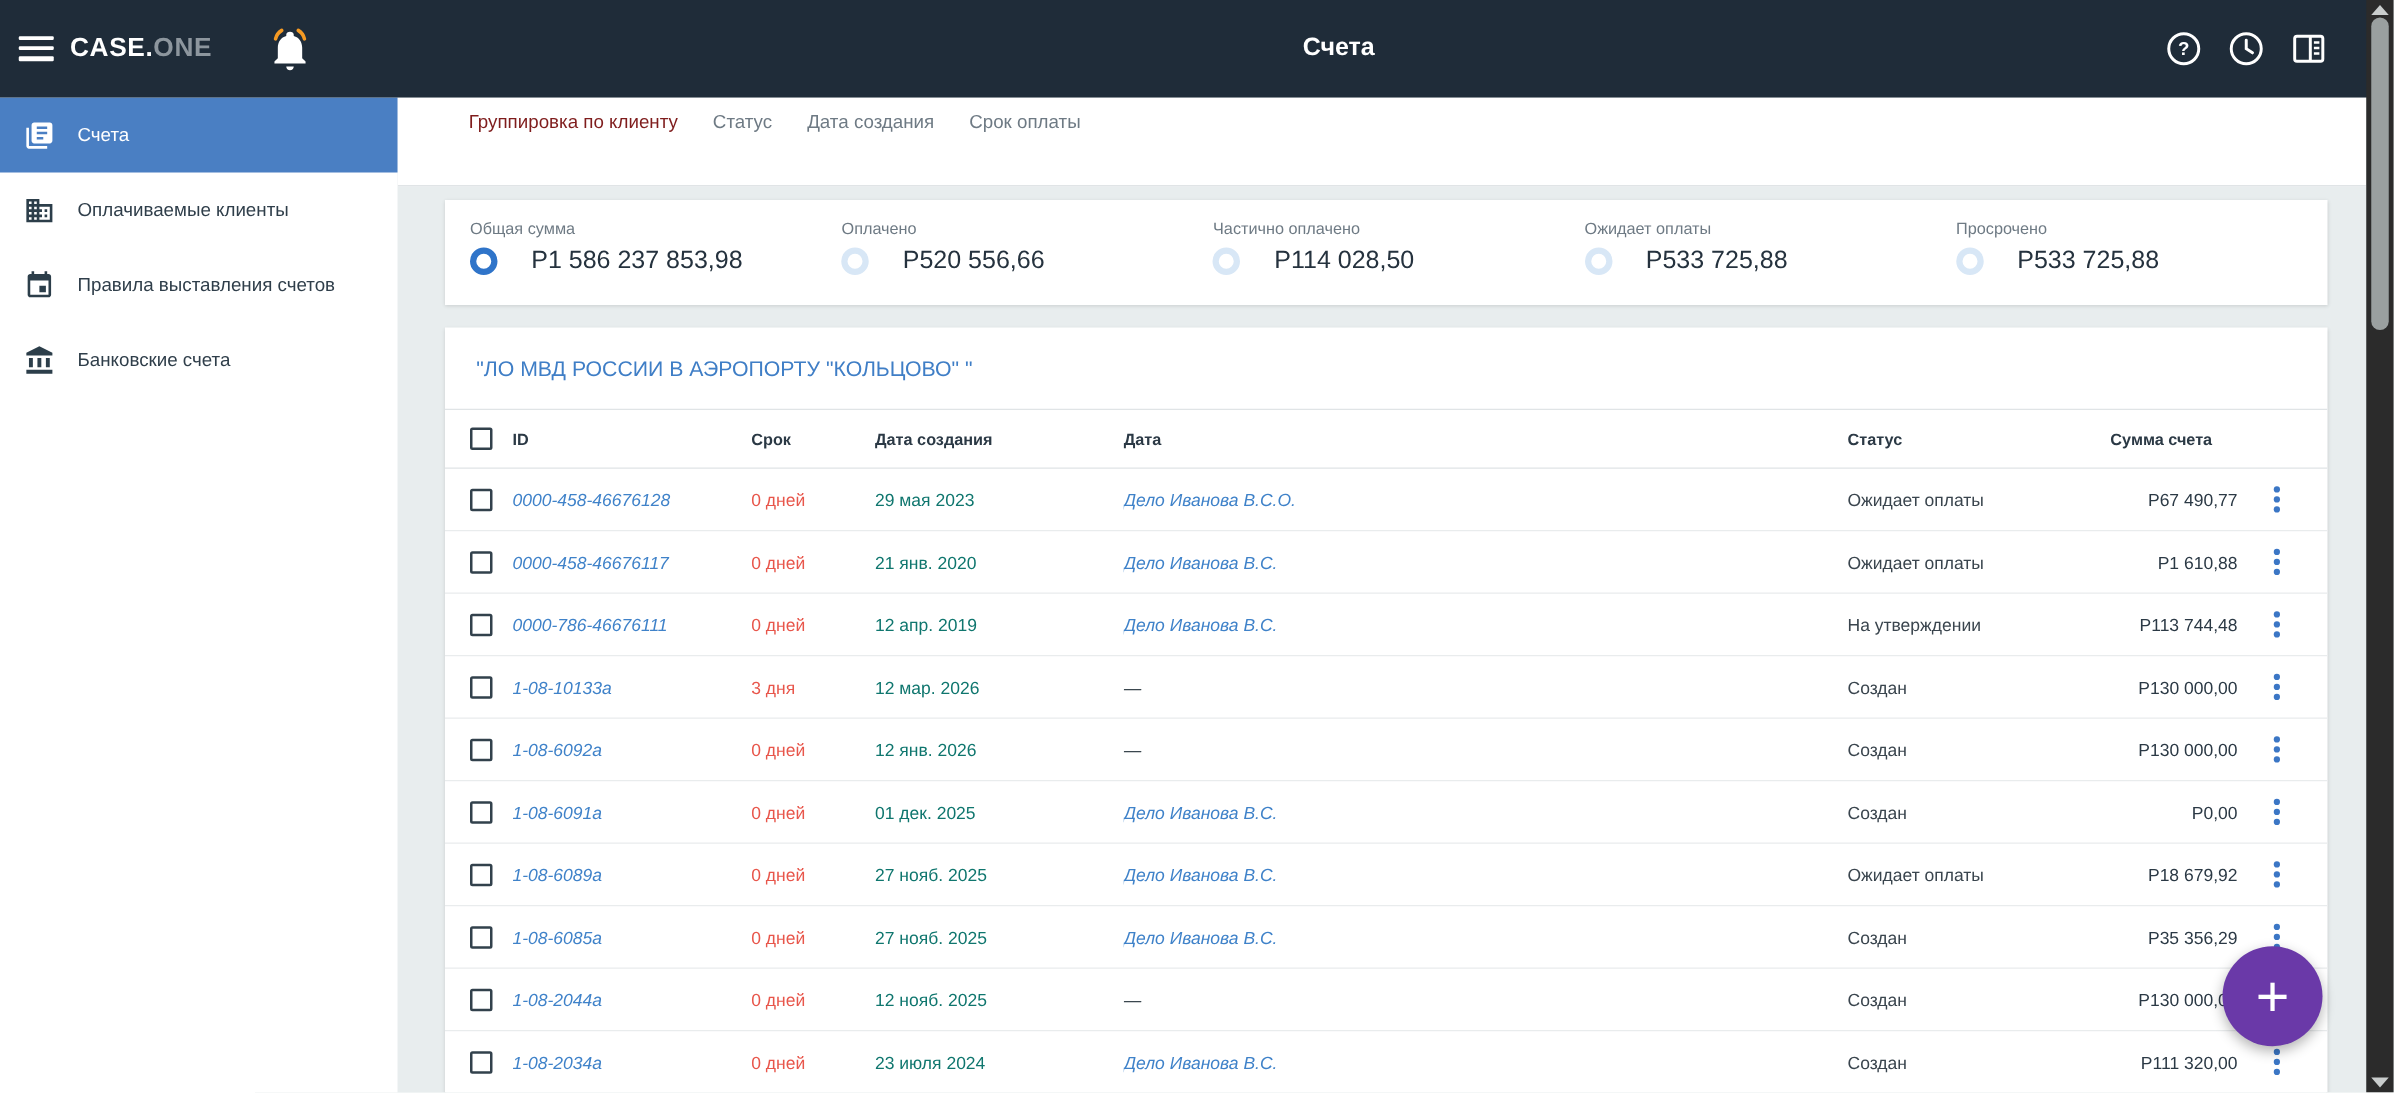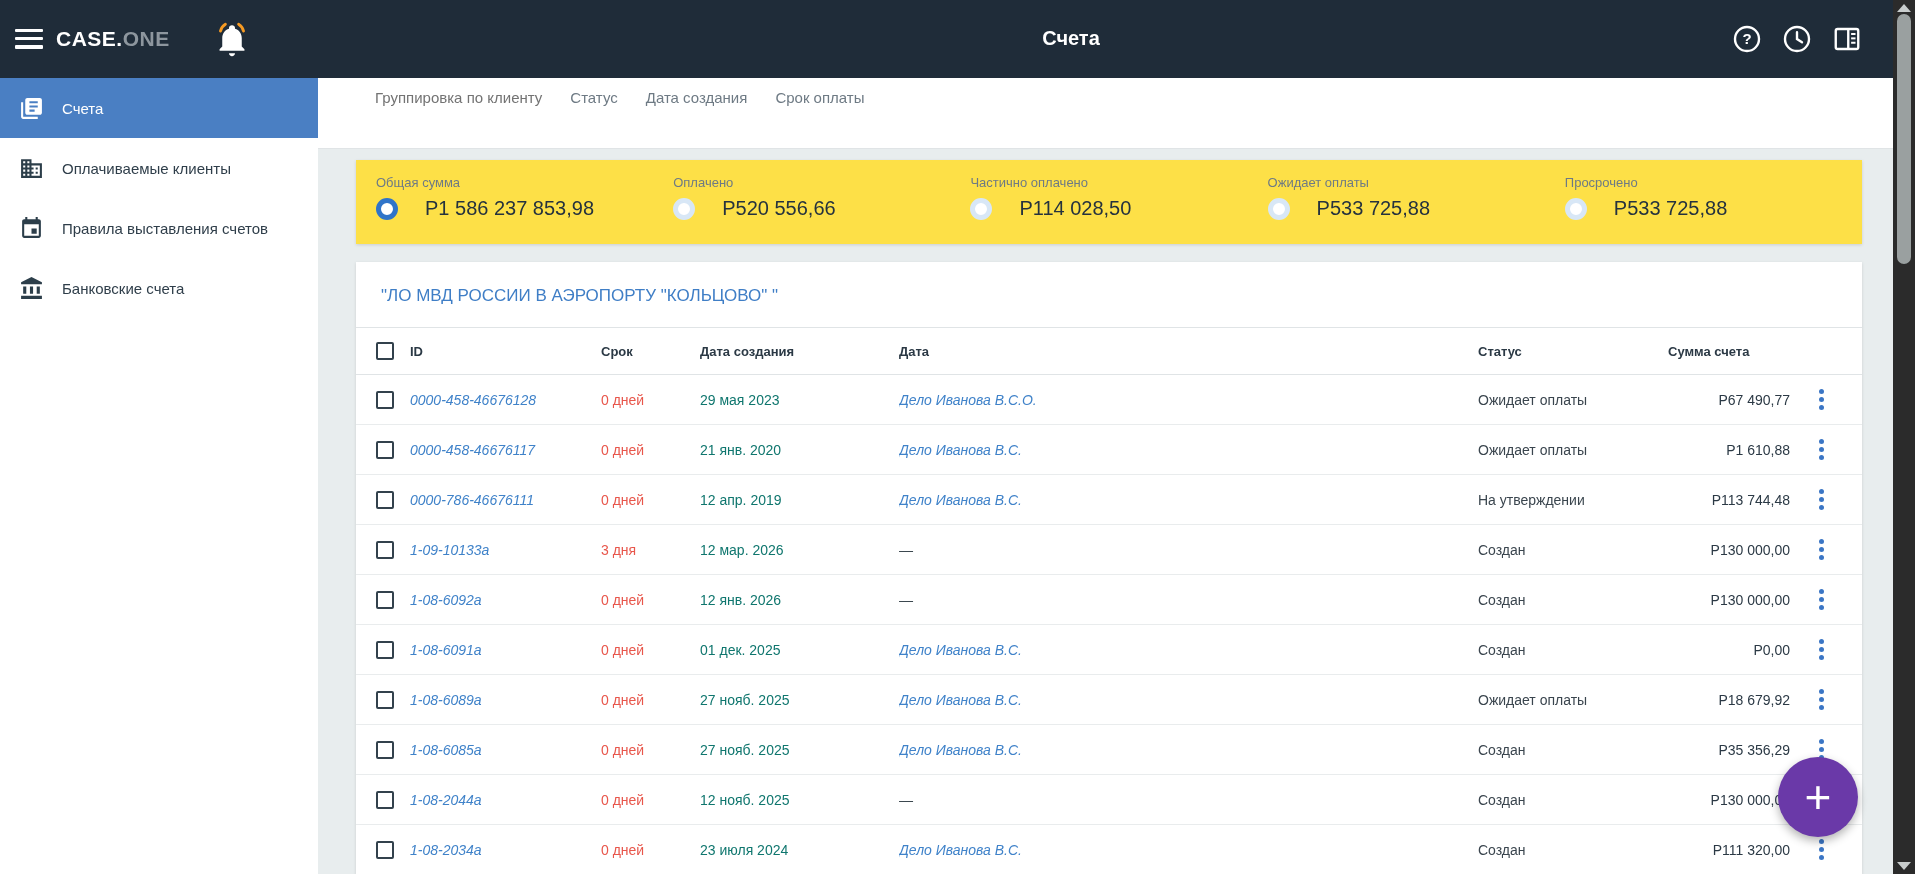--- a/index.html
+++ b/index.html
@@ -22,25 +22,25 @@
   .side-item { height:60px; display:flex; align-items:center; padding-left:18px; gap:18px; cursor:pointer; color:#2f3e4a; font-size:15px; }
   .side-item .sicon { width:26px; height:26px; flex:0 0 26px; display:flex; align-items:center; justify-content:center; }
   .side-item .sicon svg { fill:#2c3e4a; }
   .side-item.active { background:#4a7fc3; color:#fff; }
   .side-item.active .sicon svg { fill:#fff; }
 
   
   .main { position:absolute; left:318px; top:78px; right:22px; bottom:0; background:#e8edee; overflow:hidden; }
   .tabsbar { height:71px; background:#fff; border-bottom:1px solid #e0e4e6; display:flex; gap:28px; padding:11px 0 0 57px; }
   .tab { font-size:15px; color:#6e7a84; cursor:pointer; text-decoration:none; height:22px; }
-  .tab.active { color:#737373;text-align:center; }
+  .tab.active { color:#7f1d1d;text-align:center; }
 
   .content { padding:11px 31px 0 38px; }
 
-  .summary-card { background:#fde047; height:84px; box-shadow:0 1px 3px rgba(0,0,0,.13); display:flex; padding:15px 0 0 20px; }
+  .summary-card { background:#ffffff; height:84px; box-shadow:0 1px 3px rgba(0,0,0,.13); display:flex; padding:15px 0 0 20px; }
   .sum-item { flex:1 1 0; }
   .sum-label { font-size:13px; color:#6e7a84; }
   .sum-row { display:flex; align-items:center; margin-top:7px; gap:27px; }
   .radio { width:22px; height:22px; border-radius:50%; border:5px solid #d8e7f6; background:#fff; cursor:pointer; flex:0 0 22px; }
   .sum-item.selected .radio { border-color:#2f74c9; }
   .sum-value { font-size:20px; color:#25323e; white-space:nowrap; }
 
   .table-card { background:#fff; margin-top:18px; height:613px; box-shadow:0 1px 3px rgba(0,0,0,.13); overflow:hidden; }
   .group-title { height:66px; padding:24px 0 0 25px; font-size:17px; color:#3f7ec6; border-bottom:1px solid #e0e4e6; }
   .grid { display:grid; grid-template-columns:34px 191px 99px 199px 579px 190px 132px 42px; align-items:center; padding:0 20px; }
@@ -48,21 +48,21 @@
   .thead .th { font-size:13px; font-weight:bold; color:#2b3945; }
   .trow { height:50px; border-bottom:1px solid #e9eced; }
   .cell { font-size:14px; white-space:nowrap; overflow:hidden; }
   .cb { width:18px; height:18px; border:2px solid #32414c; border-radius:2px; background:#fff; cursor:pointer; }
   .id-link, .case-link { color:#3f82c9; text-decoration:none; cursor:pointer;font-style:italic; }
   .case-link.empty { color:#3b474f; cursor:default; }
   .term { color:#e8564b; }
   .date { color:#0f766e; }
   .status { color:#3a454e; }
   .amount { color:#2b3945; text-align:right; padding-right:10px; }
-  .th.amount-h { text-align:left; padding-right:10px; }
+  .th.amount-h { text-align:center; padding-right:10px; }
   .kebab { display:flex; flex-direction:column; align-items:center; gap:3px; cursor:pointer; padding:4px 0; justify-self:center; }
   .kebab i { width:5px; height:5px; border-radius:50%; background:#3b76c5; }
 
   
   .fab { position:absolute; left:1778px; top:757px; width:80px; height:80px; border-radius:50%; background:#6a39a8; color:#fff; border:none; font-size:46px; font-weight:300; line-height:76px; text-align:center; cursor:pointer; box-shadow:0 4px 10px rgba(0,0,0,.3); z-index:20; font-family:"Liberation Sans", sans-serif; }
 
   
   .scrollbar { position:absolute; right:0; top:0; width:22px; height:874px; background:#2b2b2b; z-index:30; }
   .sb-thumb { position:absolute; left:4px; top:14px; width:14px; height:250px; border-radius:7px; background:#9aa0a0; cursor:pointer; }
   .sb-up { position:absolute; left:4px; top:4px; width:0; height:0; border-left:7px solid transparent; border-right:7px solid transparent; border-bottom:8px solid #c9cdcd; cursor:pointer; }
@@ -271,21 +271,21 @@
           <span class="cell amount">Р113 744,48</span>
           <span class="kebab">
             <i></i>
             <i></i>
             <i></i>
           </span>
         </div>
 
         <div class="grid trow">
           <span class="cb"></span>
-          <a class="cell id-link">1-09-10133a</a>
+          <a class="cell id-link">1-08-10133a</a>
           <span class="cell term">3 дня</span>
           <span class="cell date">12 мар. 2026</span>
           <a class="cell case-link empty">—</a>
           <span class="cell status">Создан</span>
           <span class="cell amount">Р130 000,00</span>
           <span class="kebab">
             <i></i>
             <i></i>
             <i></i>
           </span>

